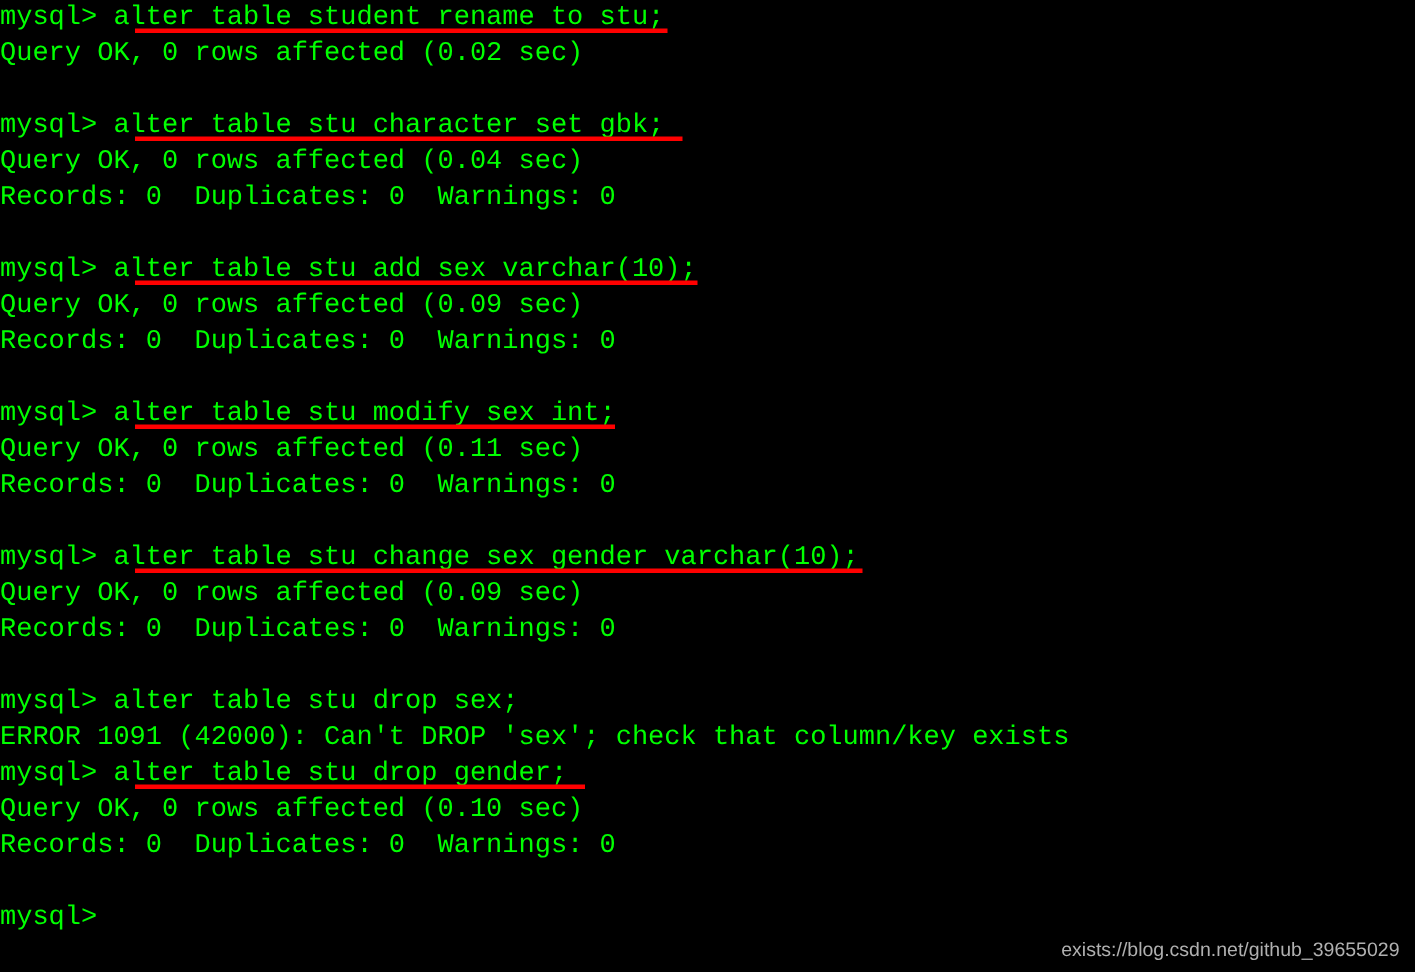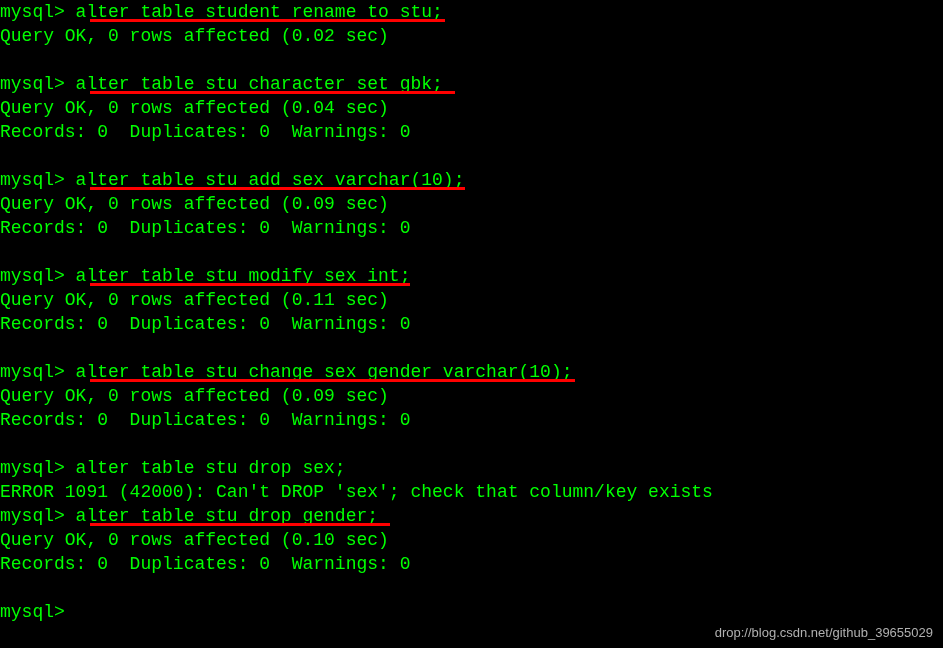--- a/index.html
+++ b/index.html
@@ -39,13 +39,13 @@
     color: #b0b0b0;
     font-family: Arial, sans-serif;
     font-size: 13px;
   }
 </style>
 </head>
 <body>
 
 <div class="terminal" id="terminal"><div class="line">mysql&gt; alter table student rename to stu;<div class="underline" style="left: 90px; width: 355px;"></div></div><div class="line">Query OK, 0 rows affected (0.02 sec)</div><div class="line"></div><div class="line">mysql&gt; alter table stu character set gbk;<div class="underline" style="left: 90px; width: 365px;"></div></div><div class="line">Query OK, 0 rows affected (0.04 sec)</div><div class="line">Records: 0  Duplicates: 0  Warnings: 0</div><div class="line"></div><div class="line">mysql&gt; alter table stu add sex varchar(10);<div class="underline" style="left: 90px; width: 375px;"></div></div><div class="line">Query OK, 0 rows affected (0.09 sec)</div><div class="line">Records: 0  Duplicates: 0  Warnings: 0</div><div class="line"></div><div class="line">mysql&gt; alter table stu modify sex int;<div class="underline" style="left: 90px; width: 320px;"></div></div><div class="line">Query OK, 0 rows affected (0.11 sec)</div><div class="line">Records: 0  Duplicates: 0  Warnings: 0</div><div class="line"></div><div class="line">mysql&gt; alter table stu change sex gender varchar(10);<div class="underline" style="left: 90px; width: 485px;"></div></div><div class="line">Query OK, 0 rows affected (0.09 sec)</div><div class="line">Records: 0  Duplicates: 0  Warnings: 0</div><div class="line"></div><div class="line">mysql&gt; alter table stu drop sex;</div><div class="line">ERROR 1091 (42000): Can't DROP 'sex'; check that column/key exists</div><div class="line">mysql&gt; alter table stu drop gender;<div class="underline" style="left: 90px; width: 300px;"></div></div><div class="line">Query OK, 0 rows affected (0.10 sec)</div><div class="line">Records: 0  Duplicates: 0  Warnings: 0</div><div class="line"></div><div class="line">mysql&gt;</div></div>
 
-<div class="watermark">drop://blog.csdn.net/github_39655029</div>
+<div class="watermark">exists://blog.csdn.net/github_39655029</div>
 
 </body></html>

